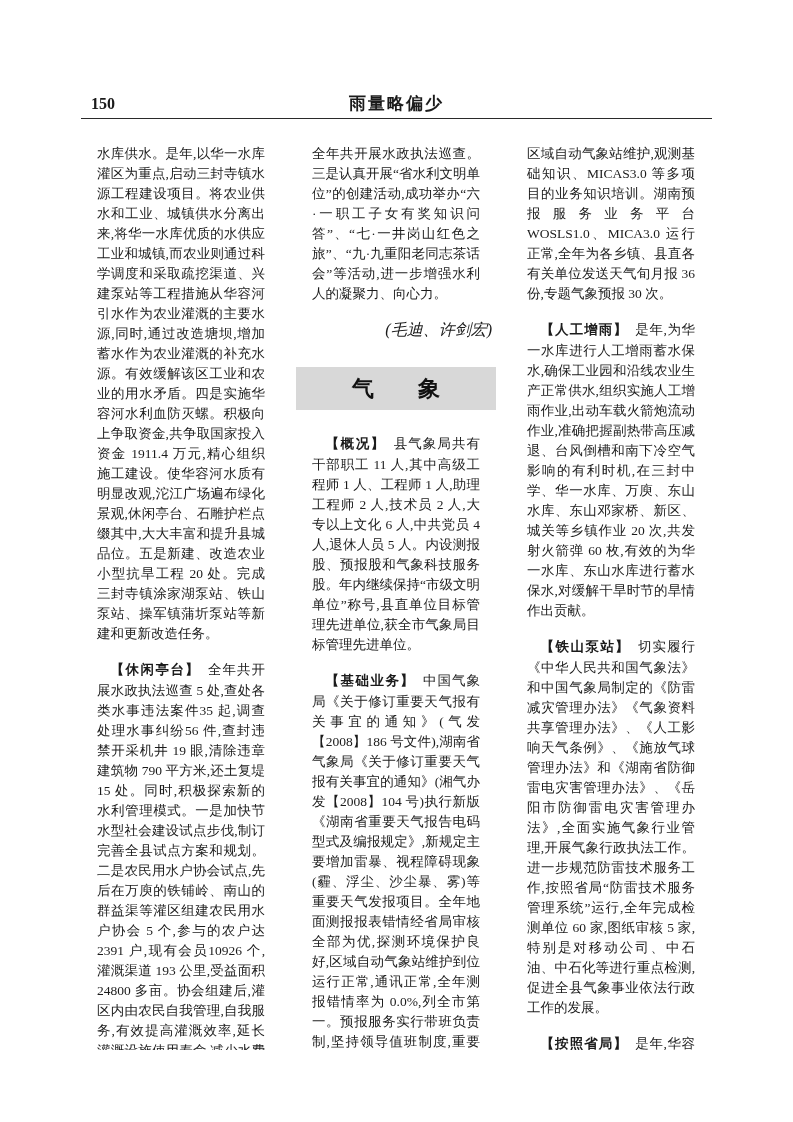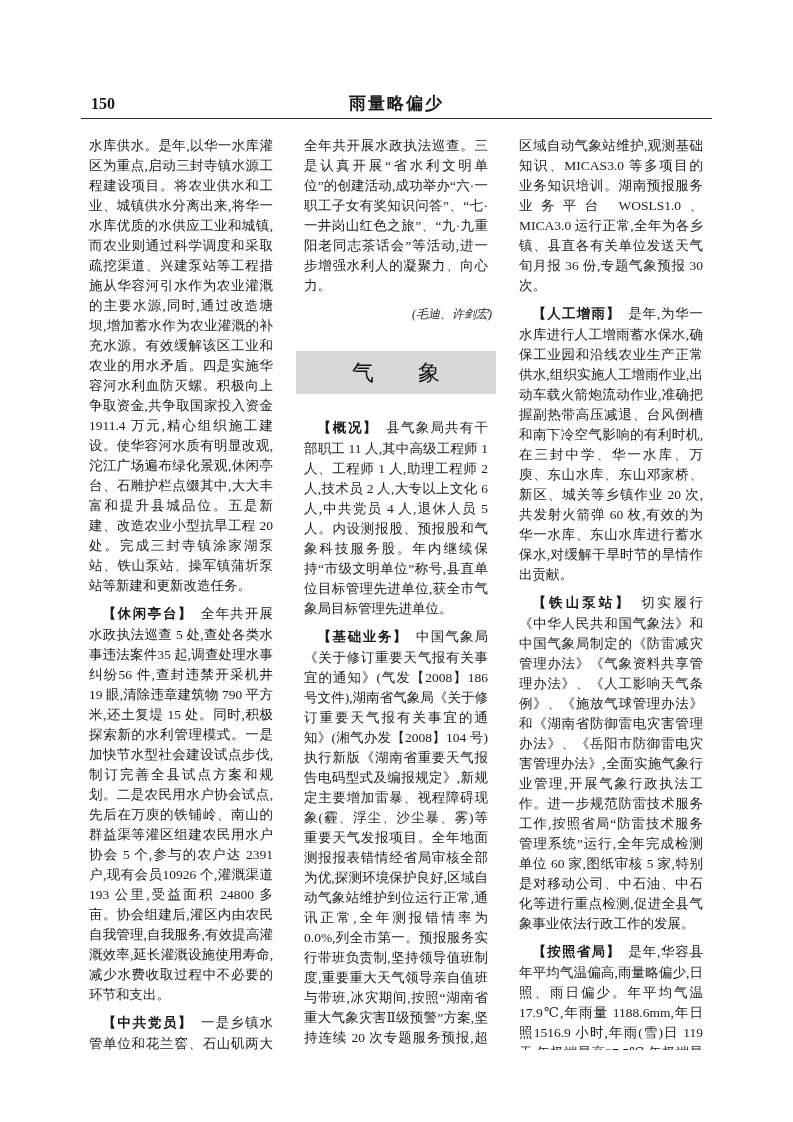--- a/index.html
+++ b/index.html
@@ -12,37 +12,37 @@
   .page-header { position:absolute; left:81px; top:92px; width:631px; height:24px; }
   .page-number { position:absolute; left:10px; top:3px; font-size:16px;font-weight:bold; }
   .book-title  { display:block; text-align:center; font-size:17px; font-weight:600; letter-spacing:2px; }
   .header-rule { position:absolute; left:81px; top:118px; width:631px; border-top:1.6px solid #2a2a2a; }
   .columns {
     position:absolute; left:81px; top:128px; width:631px; height:922px;
     display:flex; gap:15px; overflow:hidden;
   }
   .col { width:200px; height:100%; overflow:hidden; }
   .para {
-    margin:8px; text-align:justify; text-justify:inter-ideograph;
+    margin:16px; text-align:justify; text-justify:inter-ideograph;
     font-size:13.5px; line-height:20px;
   }
   .entry { text-indent:1em; }
   .entry-head {
     font-family:Liberation Mono, monospace;
     font-weight:bold; letter-spacing:0.5px;
   }
   .signature {
     margin:0; text-align:right; padding-right:4px;
-    font-size:12px; line-height:20px; font-style:italic;
+    font-size:16px; line-height:20px; font-style:italic;
   }
   .section-box {
     margin:27px 0 24px 0; height:43px; background:#d8d8d8;
     display:flex; align-items:center; justify-content:center;
     font-family:"Liberation Sans","DejaVu Sans",sans-serif;
-    font-weight:normal; font-size:22px; color:#111;
+    font-weight:bold; font-size:22px; color:#111;
   }
 </style>
 </head>
 <body>
 
 <div class="page">
   <div class="page-header">
     <span class="page-number">150</span>
     <span class="book-title">雨量略偏少</span>
   </div>

